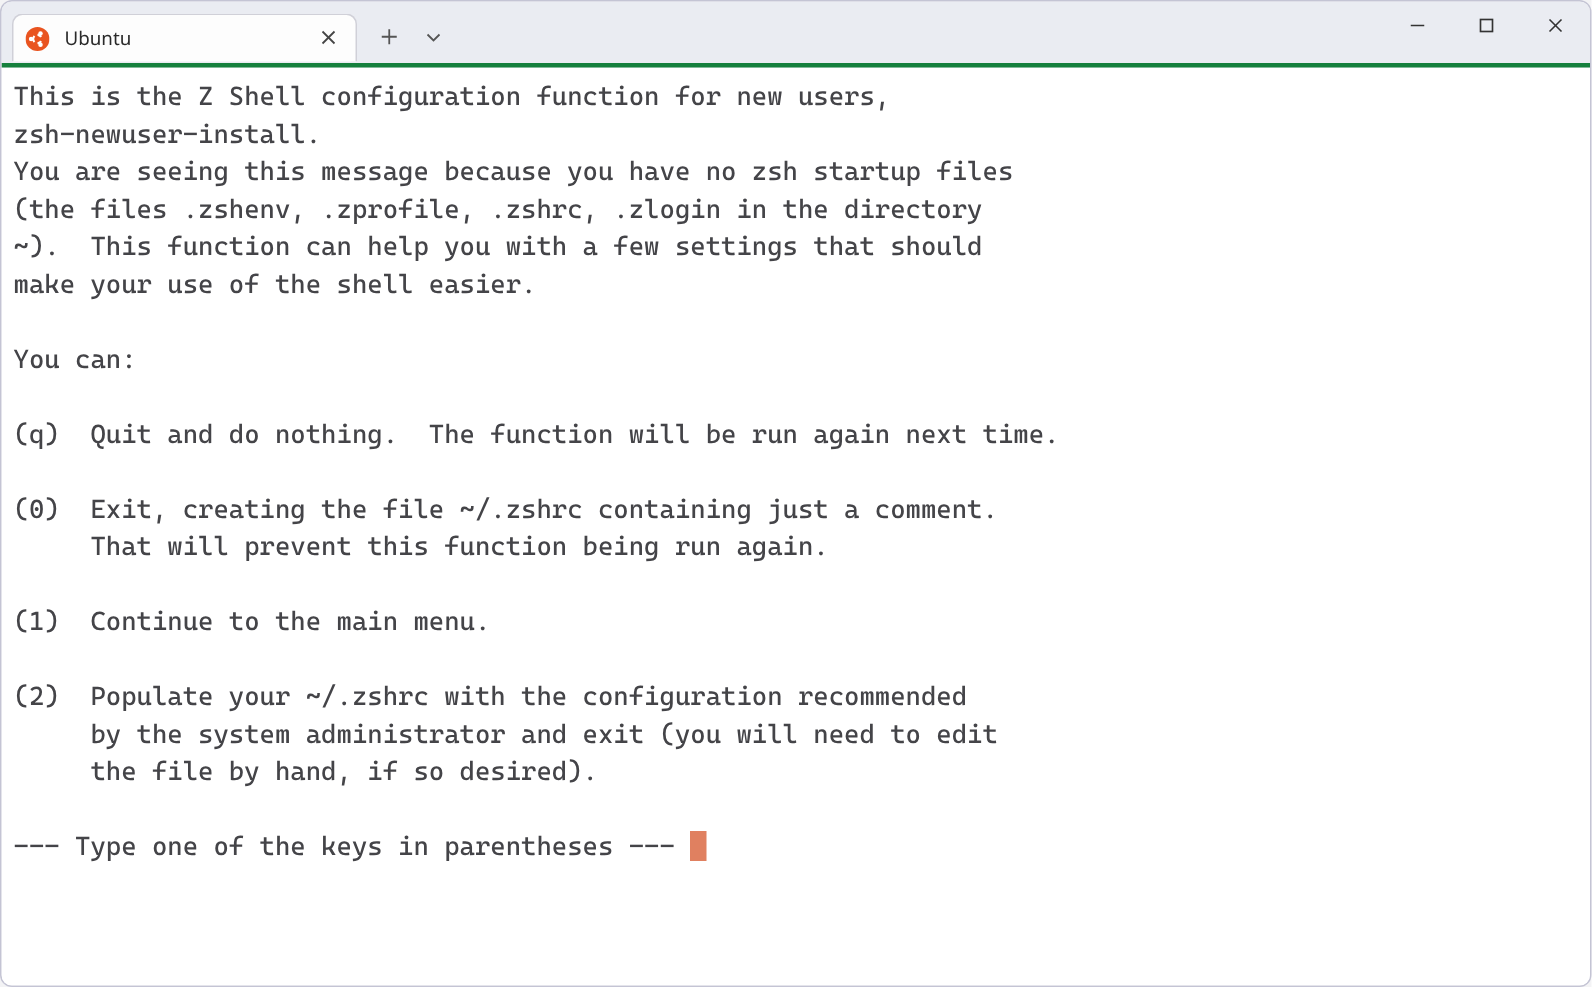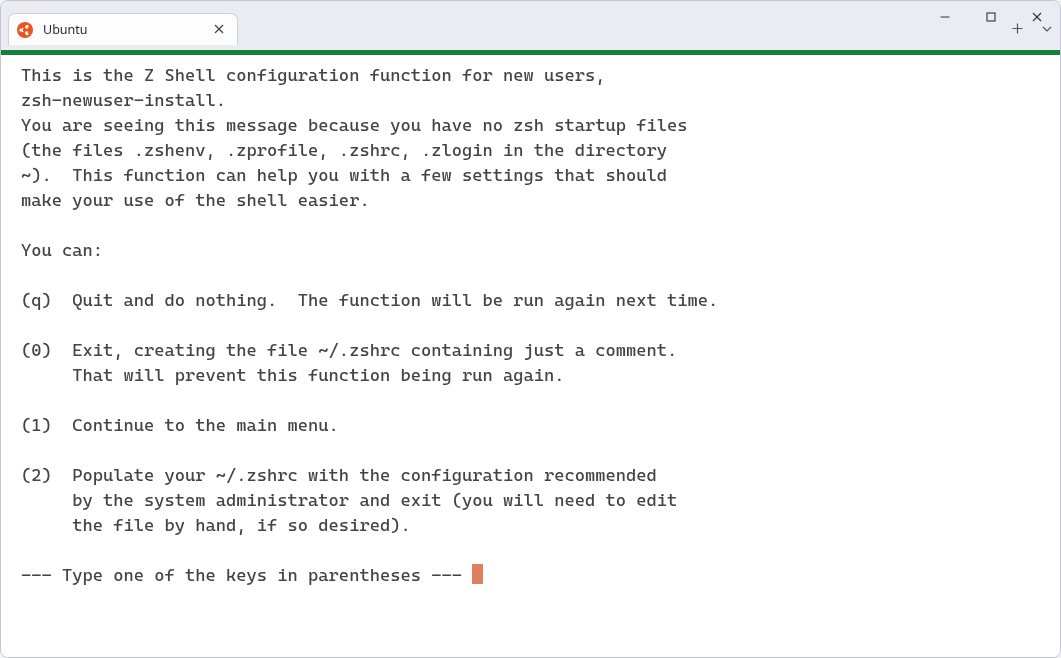--- a/index.html
+++ b/index.html
@@ -18,24 +18,23 @@
       display: flex;
       flex-direction: column;
       border: 1px solid #c4c4d4;
       border-radius: 8px;
       overflow: hidden;
     }
     .titlebar {
       display: flex;
       align-items: center;
       background: #eaecf2;
-      height: 54px;
+      height: 44px;
       position: relative;
-      border-bottom: 5px solid #15803d;
-      justify-content: space-between;
+      border-bottom: 3px solid #15803d;
     }
     .tab {
       display: flex;
       align-items: center;
       background: #fdfdfd;
       border: 1px solid #d0d0d8;
       border-bottom: none;
       border-top-left-radius: 7px;
       border-top-right-radius: 7px;
       margin-left: 7px;
@@ -97,21 +96,21 @@
       height: 32px;
       display: flex;
       align-items: center;
       justify-content: center;
       cursor: pointer;
       color: #333;
     }
     .terminal {
       flex: 1;
       background: #ffffff;
-      padding: 8px 20px;
+      padding: 8px 8px;
       font-family: 'Cascadia Mono', 'Consolas', 'Courier New', monospace;
       font-size: 17.5px;
       line-height: 25px;
       color: #444448;
       font-weight: 500;
       white-space: pre;
       overflow: hidden;
     }
     .cursor-block {
       display: inline-block;

